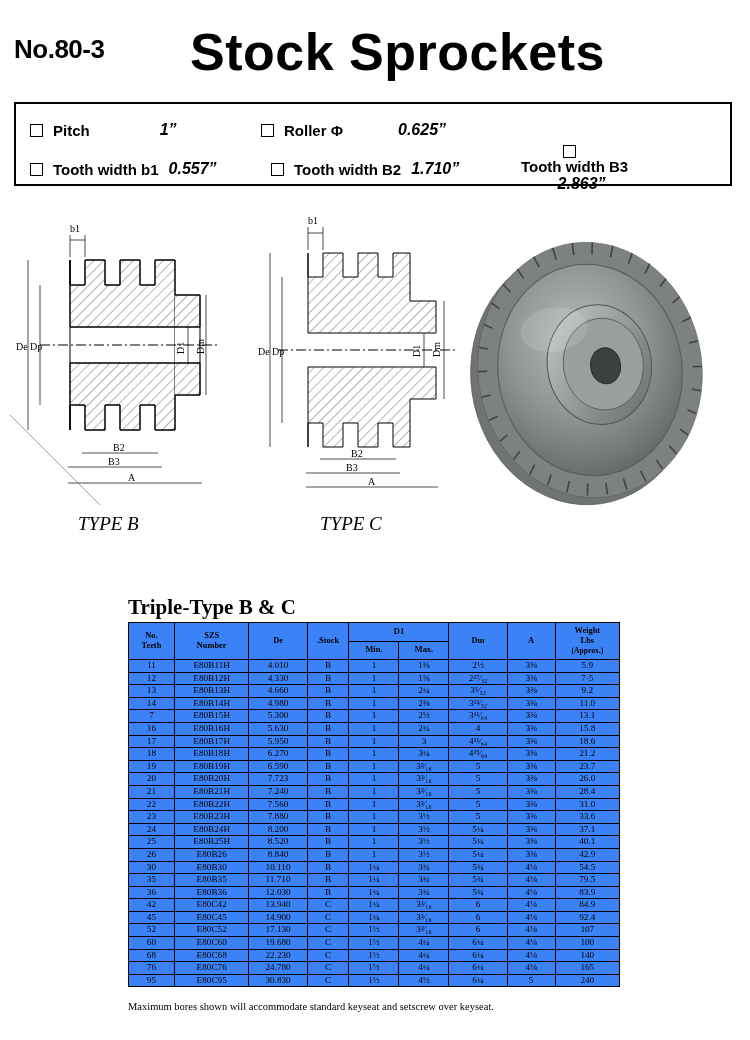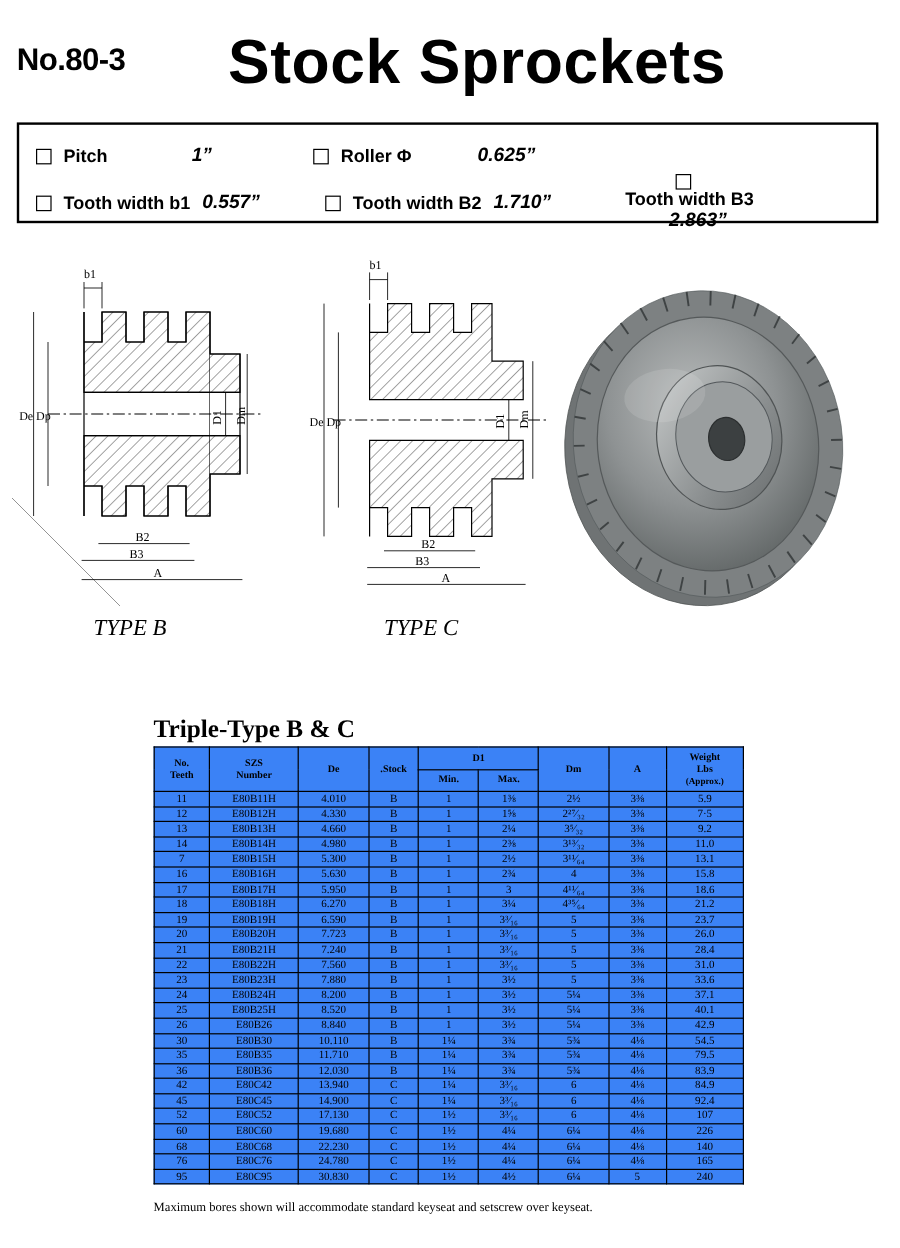--- a/index.html
+++ b/index.html
@@ -663,21 +663,21 @@
           </tr>
           <tr>
             <td>60</td>
             <td>E80C60</td>
             <td>19.680</td>
             <td>C</td>
             <td>1½</td>
             <td>4¼</td>
             <td>6¼</td>
             <td>4⅛</td>
-            <td>226</td>
+            <td>100</td>
           </tr>
           <tr>
             <td>68</td>
             <td>E80C68</td>
             <td>22.230</td>
             <td>C</td>
             <td>1½</td>
             <td>4¼</td>
             <td>6¼</td>
             <td>4⅛</td>

